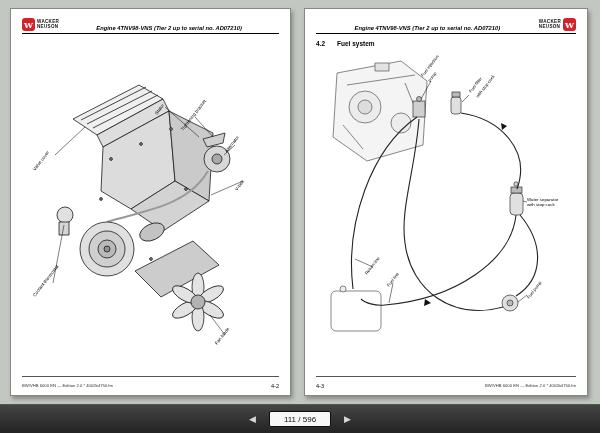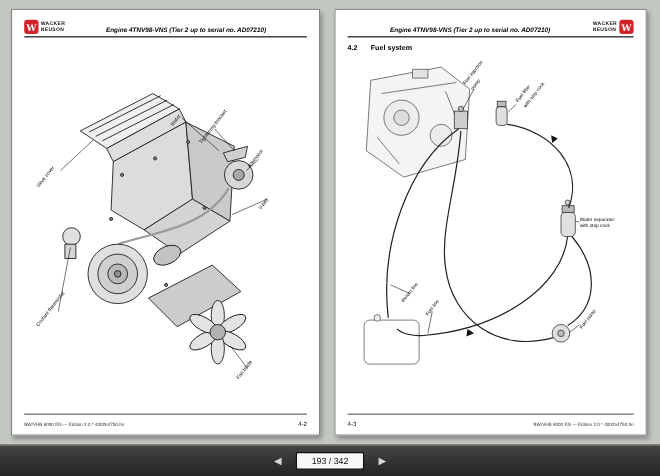--- a/index.html
+++ b/index.html
@@ -205,17 +205,17 @@
       </g>
     </svg>
 
     <div class="footer-rule"></div>
     <div class="page-num fl">4-3</div>
     <div class="footer-note fr">BW/VHB 6000 EN — Edition 2.0 * 4002b4750.fm</div>
   </div>
 
   <div class="toolbar">
     <button class="nav-btn">◀</button>
-    <div class="page-box">193 / 342</div>
+    <div class="page-box">111 / 596</div>
     <button class="nav-btn">▶</button>
   </div>
 
 </div>
 
 </body></html>

